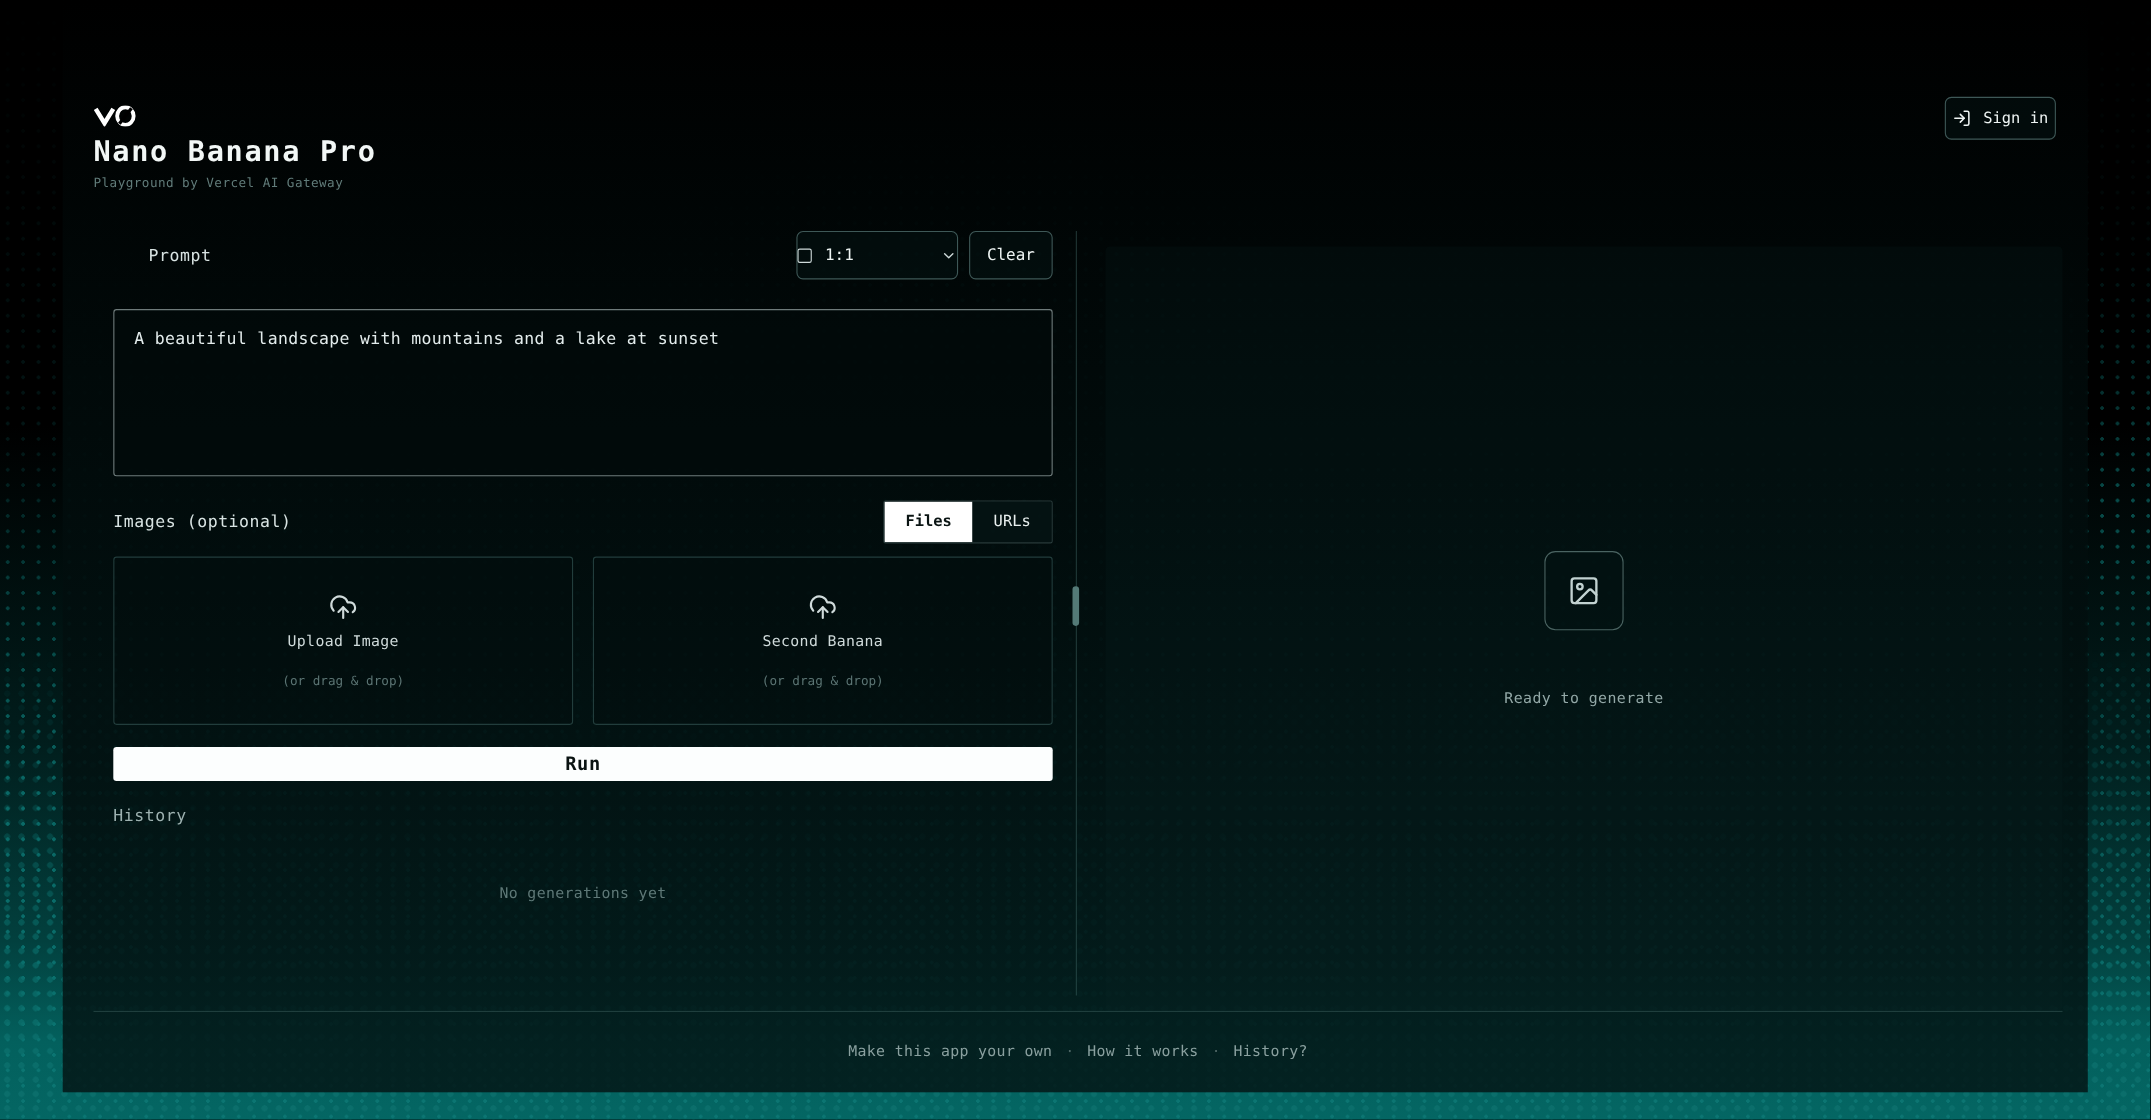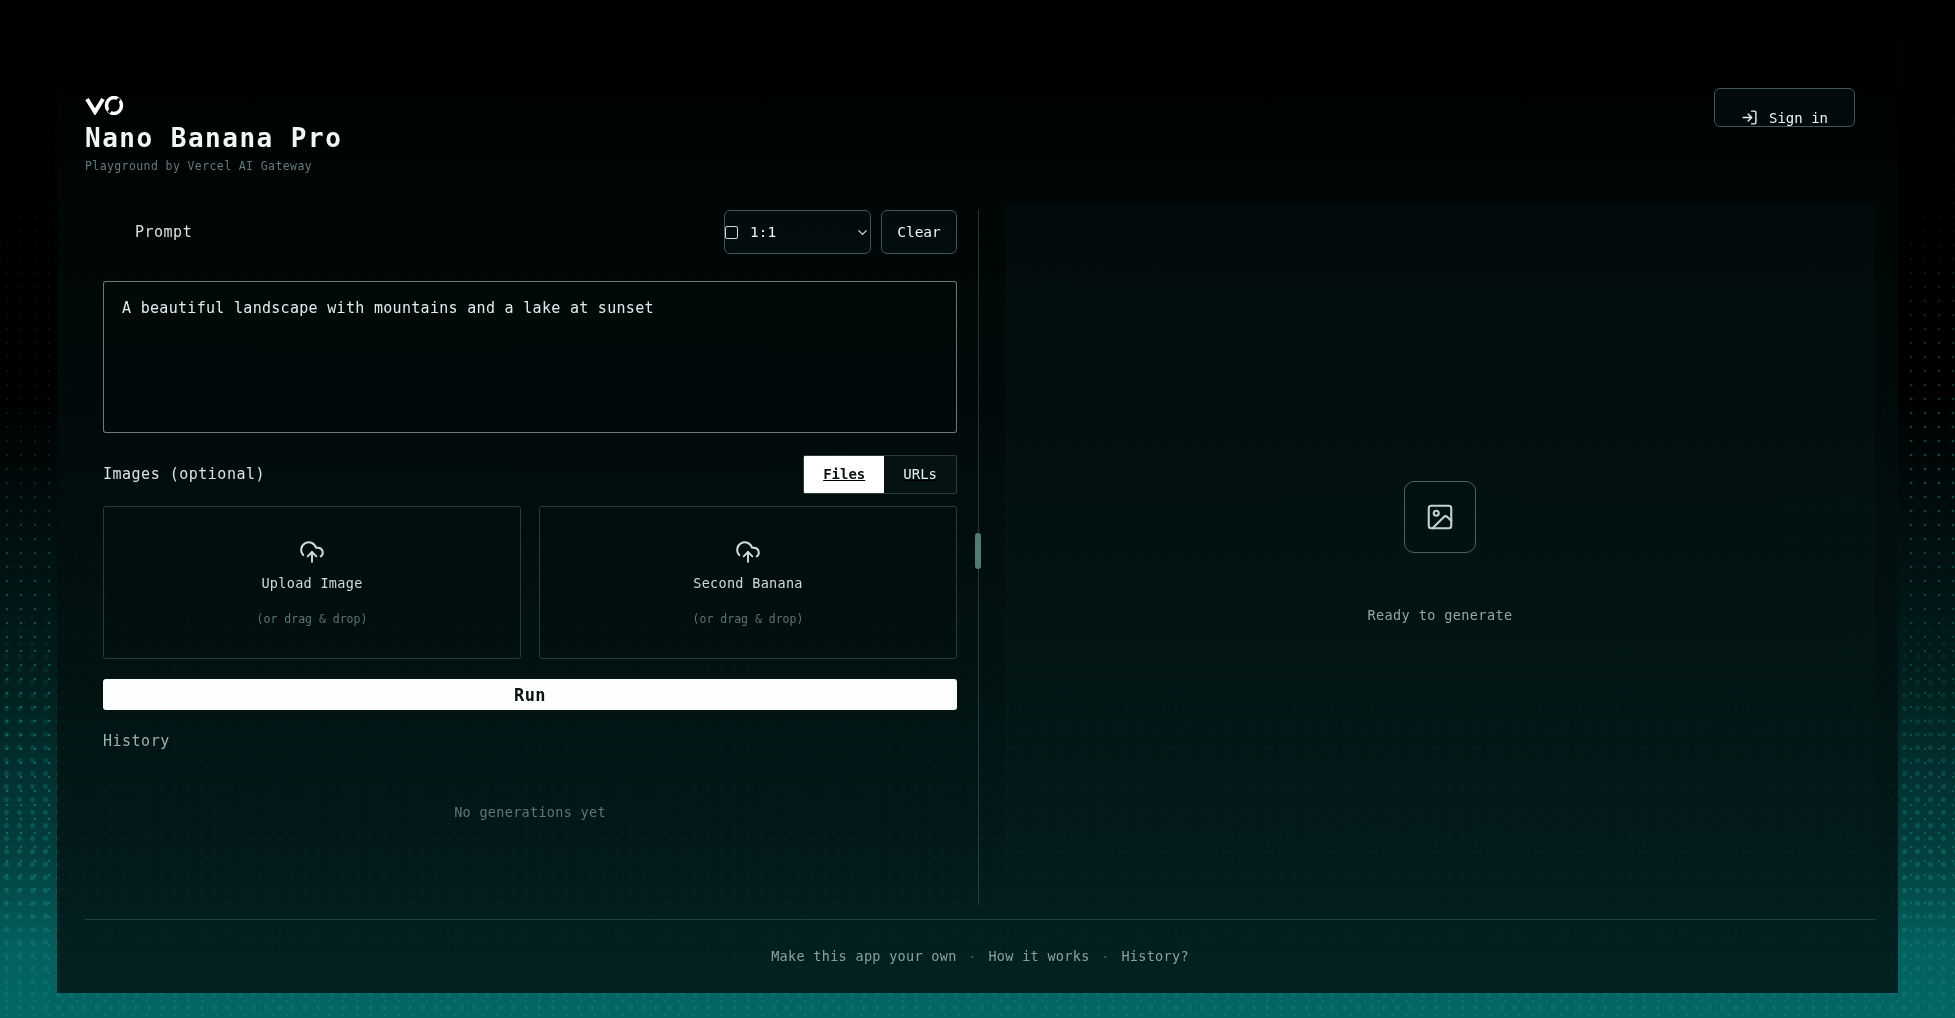--- a/index.html
+++ b/index.html
@@ -45,22 +45,22 @@
     background:linear-gradient(180deg,rgba(0,0,0,.97) 0%,rgba(1,10,10,.93) 35%,rgba(2,16,16,.88) 65%,rgba(3,21,21,.84) 100%);
   }
 
   
   .header { position:absolute; left:28px; top:96px; }
   .logo-svg { display:block; }
   .app-title { margin-top:8px; color:#f2f7f6; font-size:26px; font-weight:bold; letter-spacing:1.5px; }
   .app-subtitle { margin-top:6px; color:#617c7a; font-size:11.5px; letter-spacing:.4px; }
 
   .signin-btn {
-    position:absolute; top:88px; right:43px; height:39px; padding:0 26px;
-    display:flex; align-items:flex-end; gap:11px;
+    position:absolute; top:88px; right:29px; height:39px; padding:0 6px;
+    display:flex; align-items:center; gap:11px;
     background:rgba(4,18,18,.55); border:1px solid #3e5857; border-radius:6px;
     color:#eef4f3; font-size:14px; cursor:pointer; font-family:inherit;
   }
 
   
   .left-col { position:absolute; left:46px; top:210px; width:854px; }
 
   .prompt-row { display:flex; align-items:center; justify-content:space-between; height:44px; margin-bottom:27px;margin-left:32px; }
   .section-label { color:#d8e3e2; font-size:15px; letter-spacing:.5px; }
   .prompt-controls { display:flex; gap:10px; }
@@ -78,21 +78,21 @@
   }
 
   .prompt-textarea {
     width:854px; height:152px; display:block; resize:none; margin-bottom:19px;
     background:rgba(1,10,10,.6); border:1px solid rgba(200,216,216,.55); border-radius:3px;
     padding:15px 18px; color:#e3ecec; font-size:15px; line-height:1.55; font-family:inherit;
     letter-spacing:.3px; outline:none;
   }
 
   .images-row { display:flex; align-items:center; justify-content:space-between; height:44px; margin-bottom:10px; }
-  .tab-group { display:flex; height:39px; border:1px solid rgba(110,140,140,.38); border-radius:2px; overflow:hidden;text-decoration:underline; }
+  .tab-group { display:flex; height:39px; border:1px solid rgba(110,140,140,.38); border-radius:2px; overflow:hidden; }
   .tab { height:100%; padding:0 19px; display:flex; align-items:center; font-size:14px; cursor:pointer; border:none; font-family:inherit; }
   .tab.active { background:#ffffff; color:#0a1413; font-weight:bold; }
   .tab.inactive { background:rgba(6,22,22,.7); color:#e8efee; }
 
   .upload-grid { display:flex; gap:18px; margin-bottom:20px; }
   .upload-box {
     width:418px; height:153px; display:flex; flex-direction:column; align-items:center; justify-content:center;
     background:rgba(2,13,13,.38); border:1px solid #223d3c; border-radius:3px; cursor:pointer;
   }
   .upload-title { margin-top:10px; color:#cfdada; font-size:13.5px; letter-spacing:.3px; }
@@ -106,21 +106,21 @@
 
   .history-label { color:#9db1b0; font-size:15px; letter-spacing:.5px; margin-bottom:54px; }
   .history-empty { text-align:center; color:#5e7877; font-size:13.5px; letter-spacing:.3px; }
 
   
   .divider { position:absolute; left:921px; top:210px; width:1px; height:695px; background:rgba(70,110,108,.45); }
   .divider-handle { position:absolute; left:918px; top:533px; width:6px; height:36px; border-radius:3px; background:#547a77; cursor:col-resize; }
 
   
   .output-panel {
-    position:absolute; left:948px; top:204px; width:870px; height:695px;
+    position:absolute; left:948px; top:224px; width:870px; height:695px;
     display:flex; flex-direction:column; align-items:center; justify-content:center;
     background:rgba(8,36,34,.20); border-radius:4px;gap:32px;
   }
   .output-icon-box {
     width:72px; height:72px; display:flex; align-items:center; justify-content:center;
     border:1px solid #4a6361; border-radius:10px; background:rgba(3,18,18,.4);
   }
   .output-status { margin-top:22px; color:#93a8a7; font-size:13.5px; letter-spacing:.4px; }
 
   

